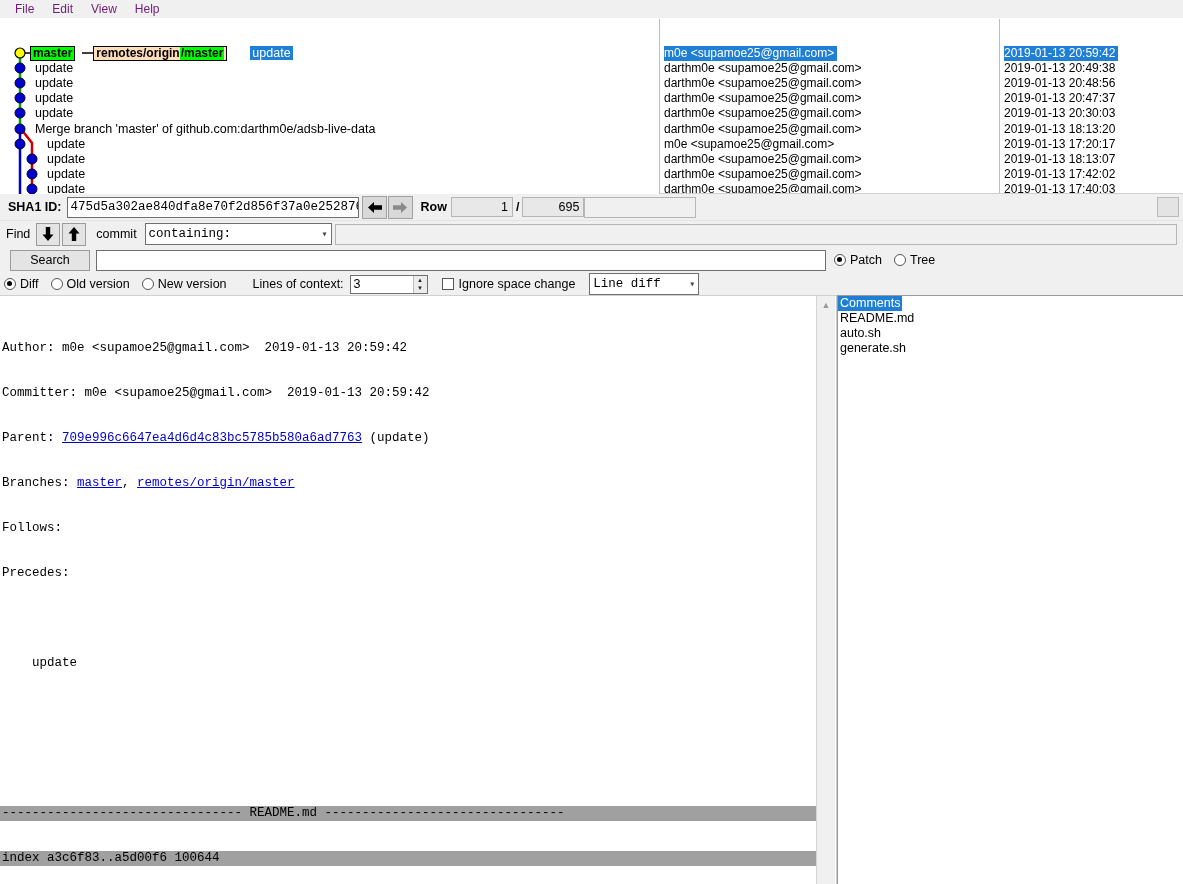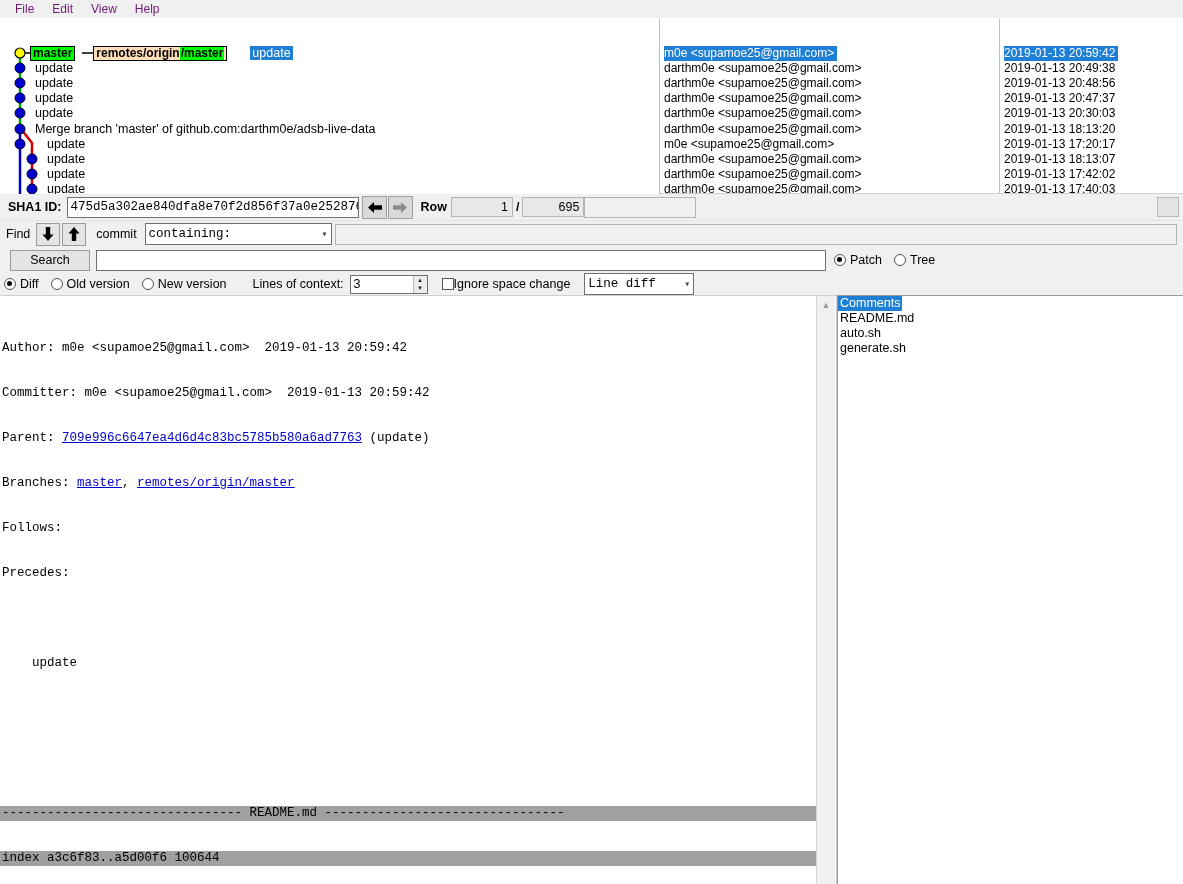--- a/index.html
+++ b/index.html
@@ -440,21 +440,21 @@
     <span>New version</span>
   </span>
   <span style="margin-left:14px; margin-right:6px;">Lines of context:</span>
   <span class="spin">
     <span class="sval">3</span>
     <span class="sbtns">
       <div>▲</div>
       <div>▼</div>
     </span>
   </span>
-  <span style="display:inline-flex; align-items:center; margin-left:14px;">
+  <span style="display:inline-flex; align-items:center; gap:5px; margin-left:14px;">
     <span class="cbox"></span>
     <span>Ignore space change</span>
   </span>
   <span class="tkcombo" style="width:110px; margin-left:14px;">
     <span>Line diff</span>
     <span class="chev">▾</span>
   </span>
 </div>
 
 <div id="bottom">

